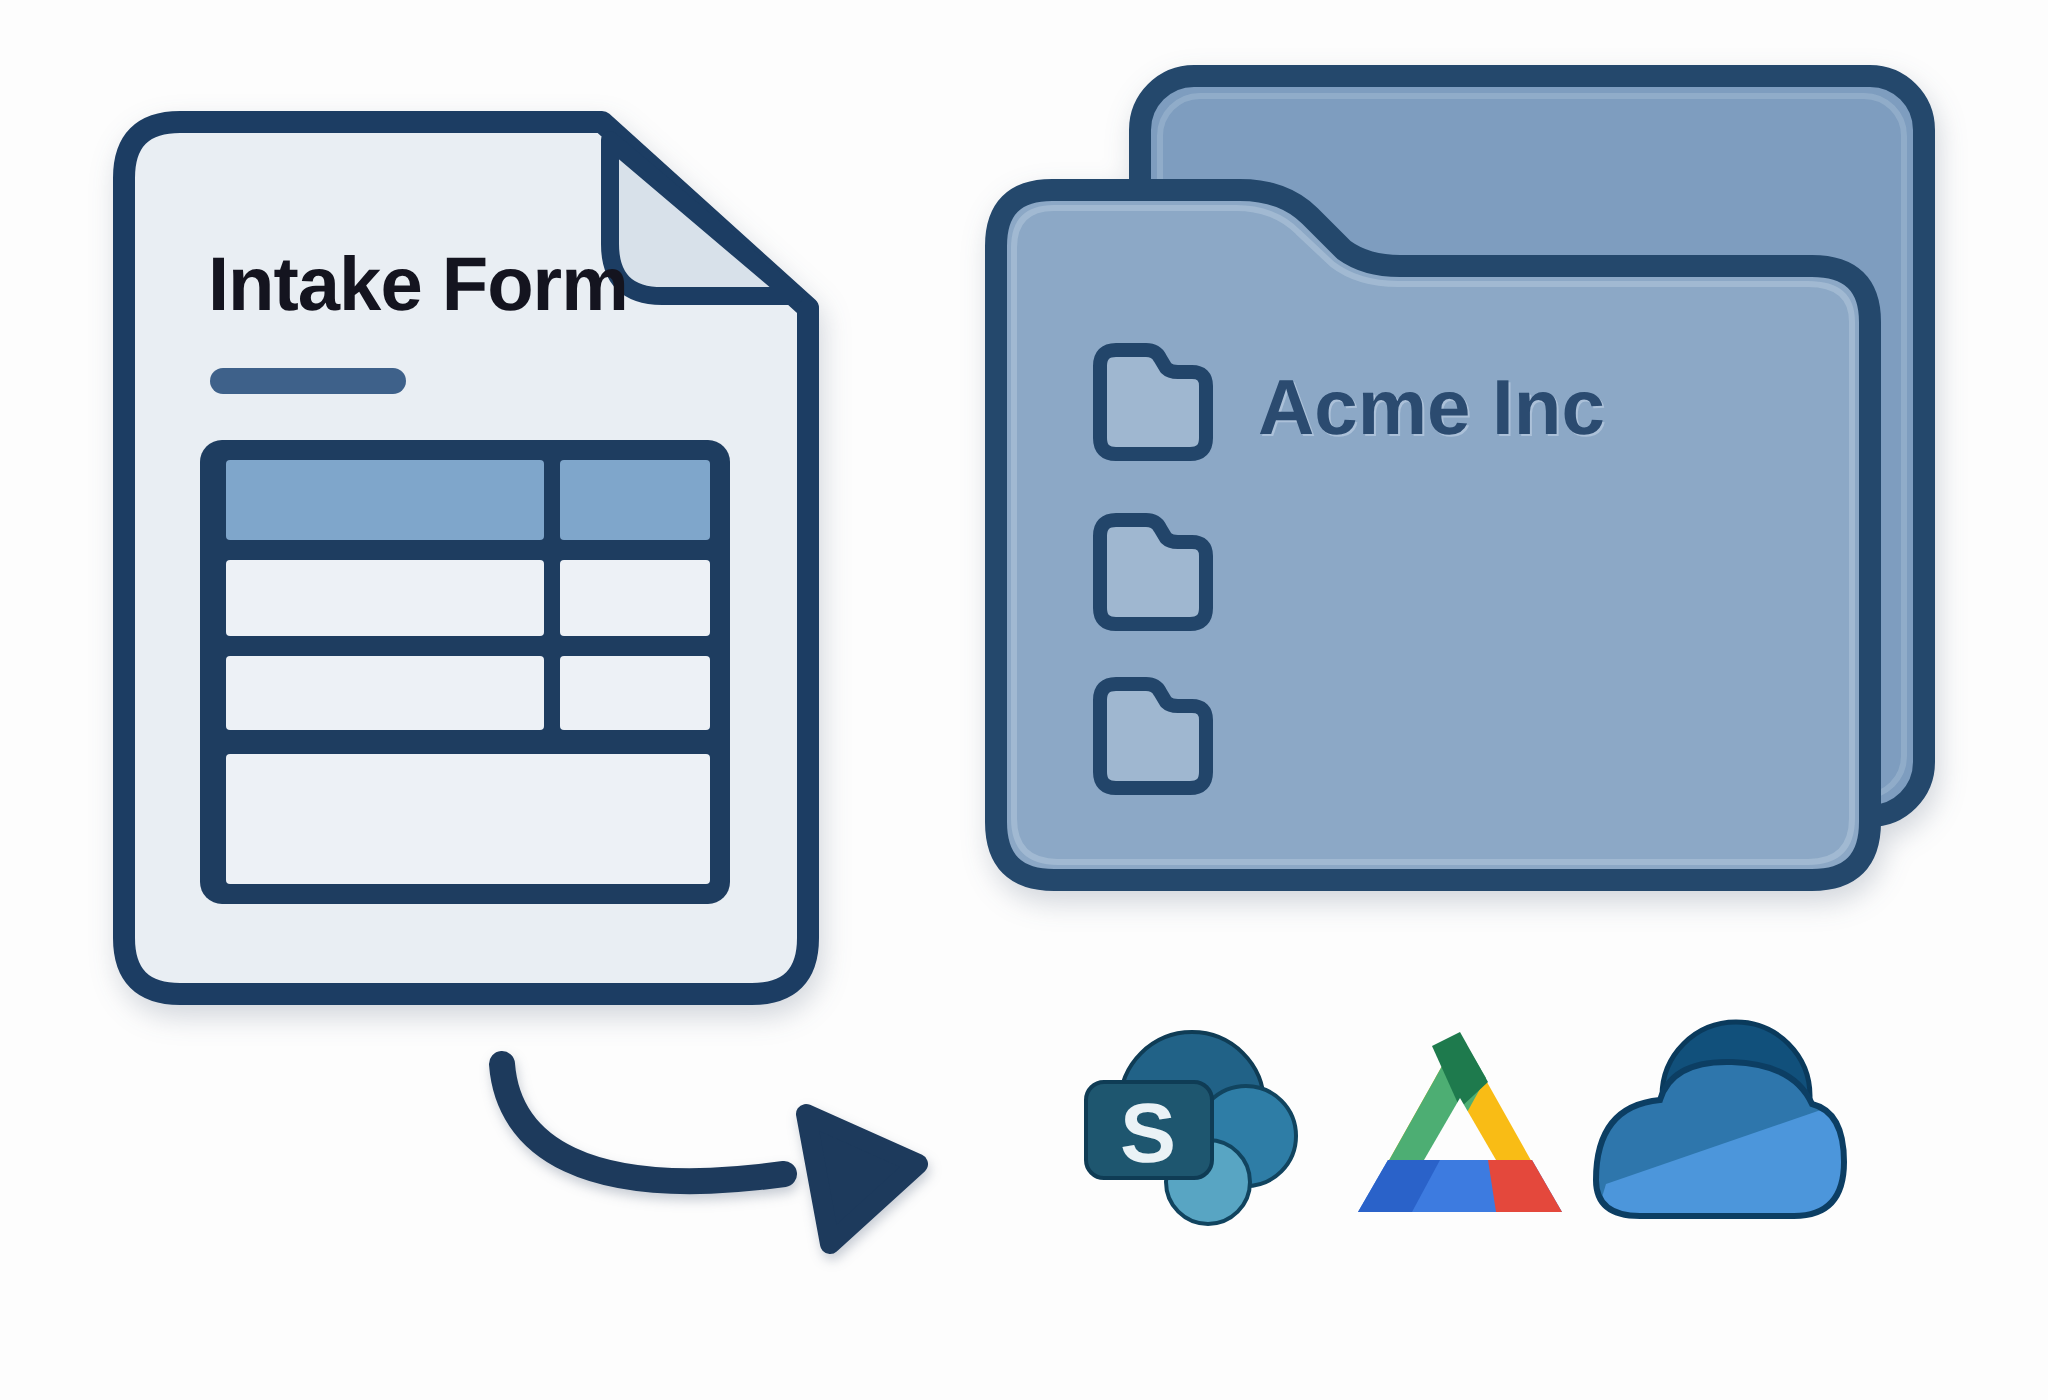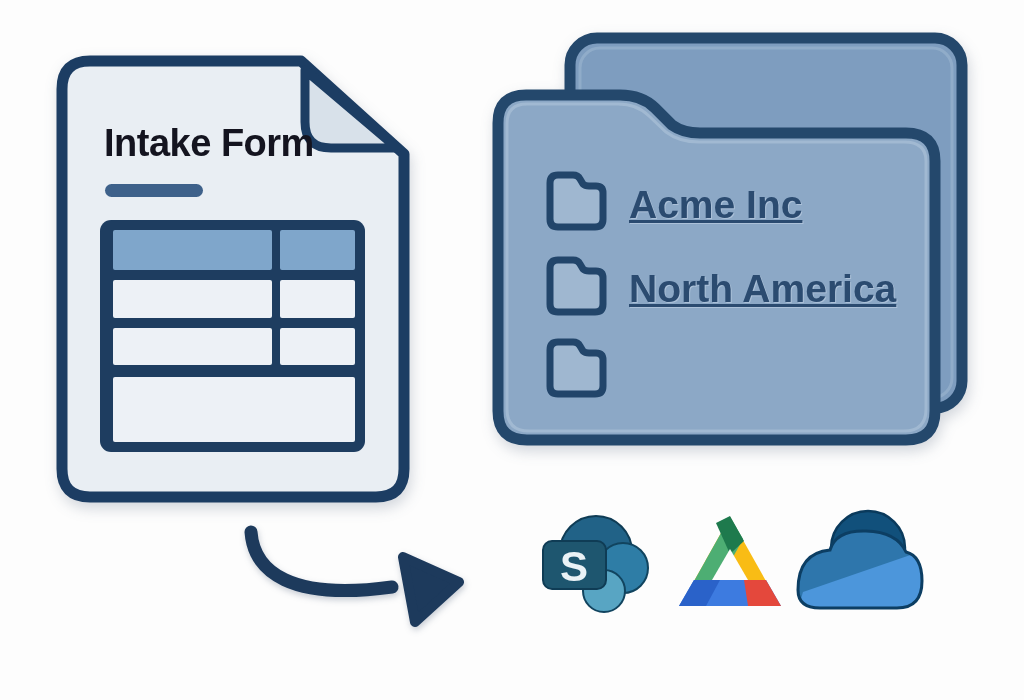--- a/index.html
+++ b/index.html
@@ -14,21 +14,20 @@
   .doc-title {
     position:absolute; left:104px; top:122px;
     font-size:38px; font-weight:700; letter-spacing:-0.5px;
     color:#14141f; white-space:nowrap;text-align:center;
   }
   .folder-label {
     position:absolute; left:629px;
     font-size:39px; font-weight:600; letter-spacing:0px;
     color:#2b4b70; white-space:nowrap;
     text-shadow: 1px 1px 0 rgba(210,225,240,0.45);
-    text-decoration: underline;
   }
   .folder-label.row-0 { top:183px; }
   .folder-label.row-1 { top:267px; }
   .folder-label.row-2 { top:348px; }
   .sp-letter {
     font-family:"Liberation Sans","DejaVu Sans",sans-serif;
     font-size:42px; font-weight:700;
   }
 </style>
 </head>
@@ -111,15 +110,14 @@
     </defs>
     <circle cx="868" cy="548" r="37" fill="#11507B" stroke="#0A3A5C" stroke-width="2.5"></circle>
     <use href="#od-cloud" fill="#2E76AC"></use>
     <polygon points="803,592 925,550 929,615 796,615" fill="#4C96DB" clip-path="url(#od-clip)"></polygon>
     <use href="#od-cloud" fill="none" stroke="#0C3E63" stroke-width="3"></use>
   </svg>
 
   <div class="doc-title">Intake Form</div>
 
   <div class="folder-label row-0">Acme Inc</div>
-  <div class="folder-label row-1">North America</div>
 
 </div>
 
 </body></html>

